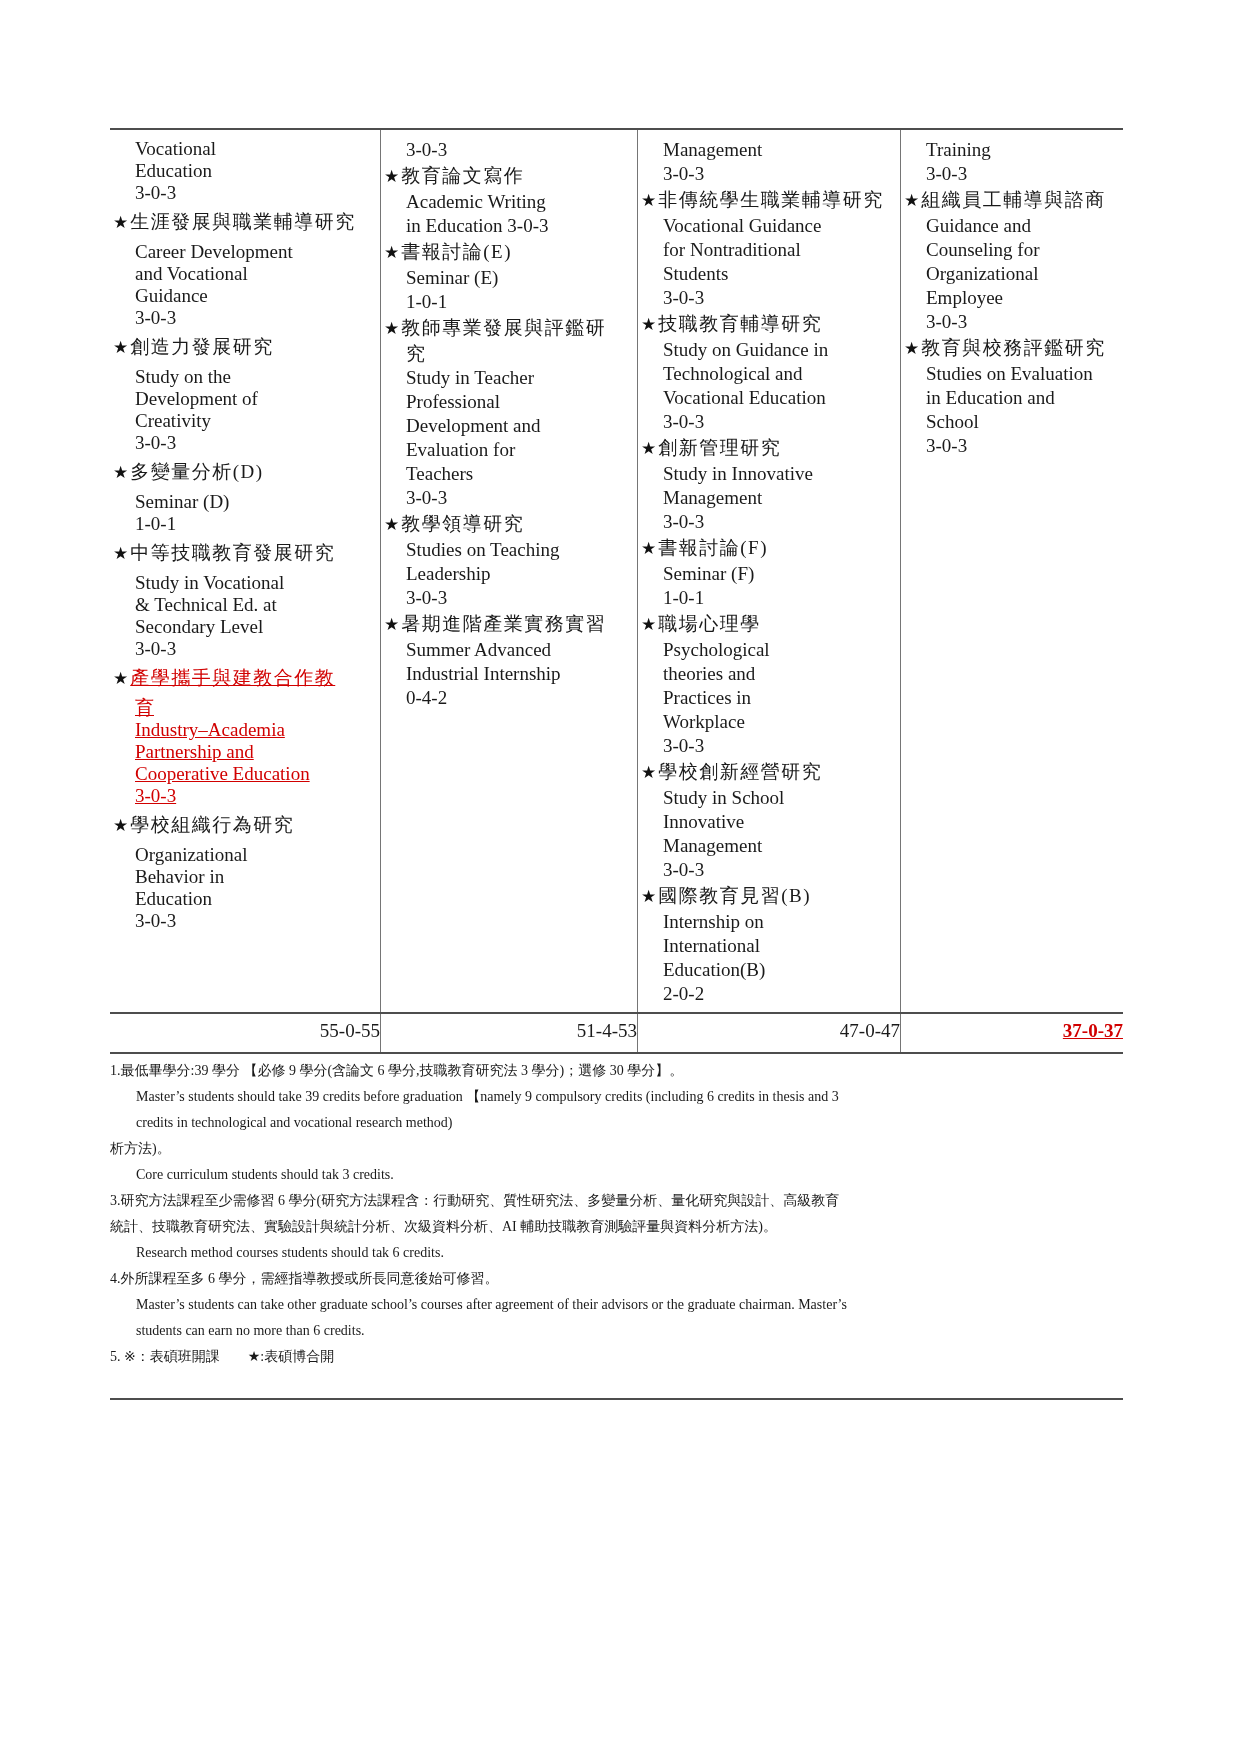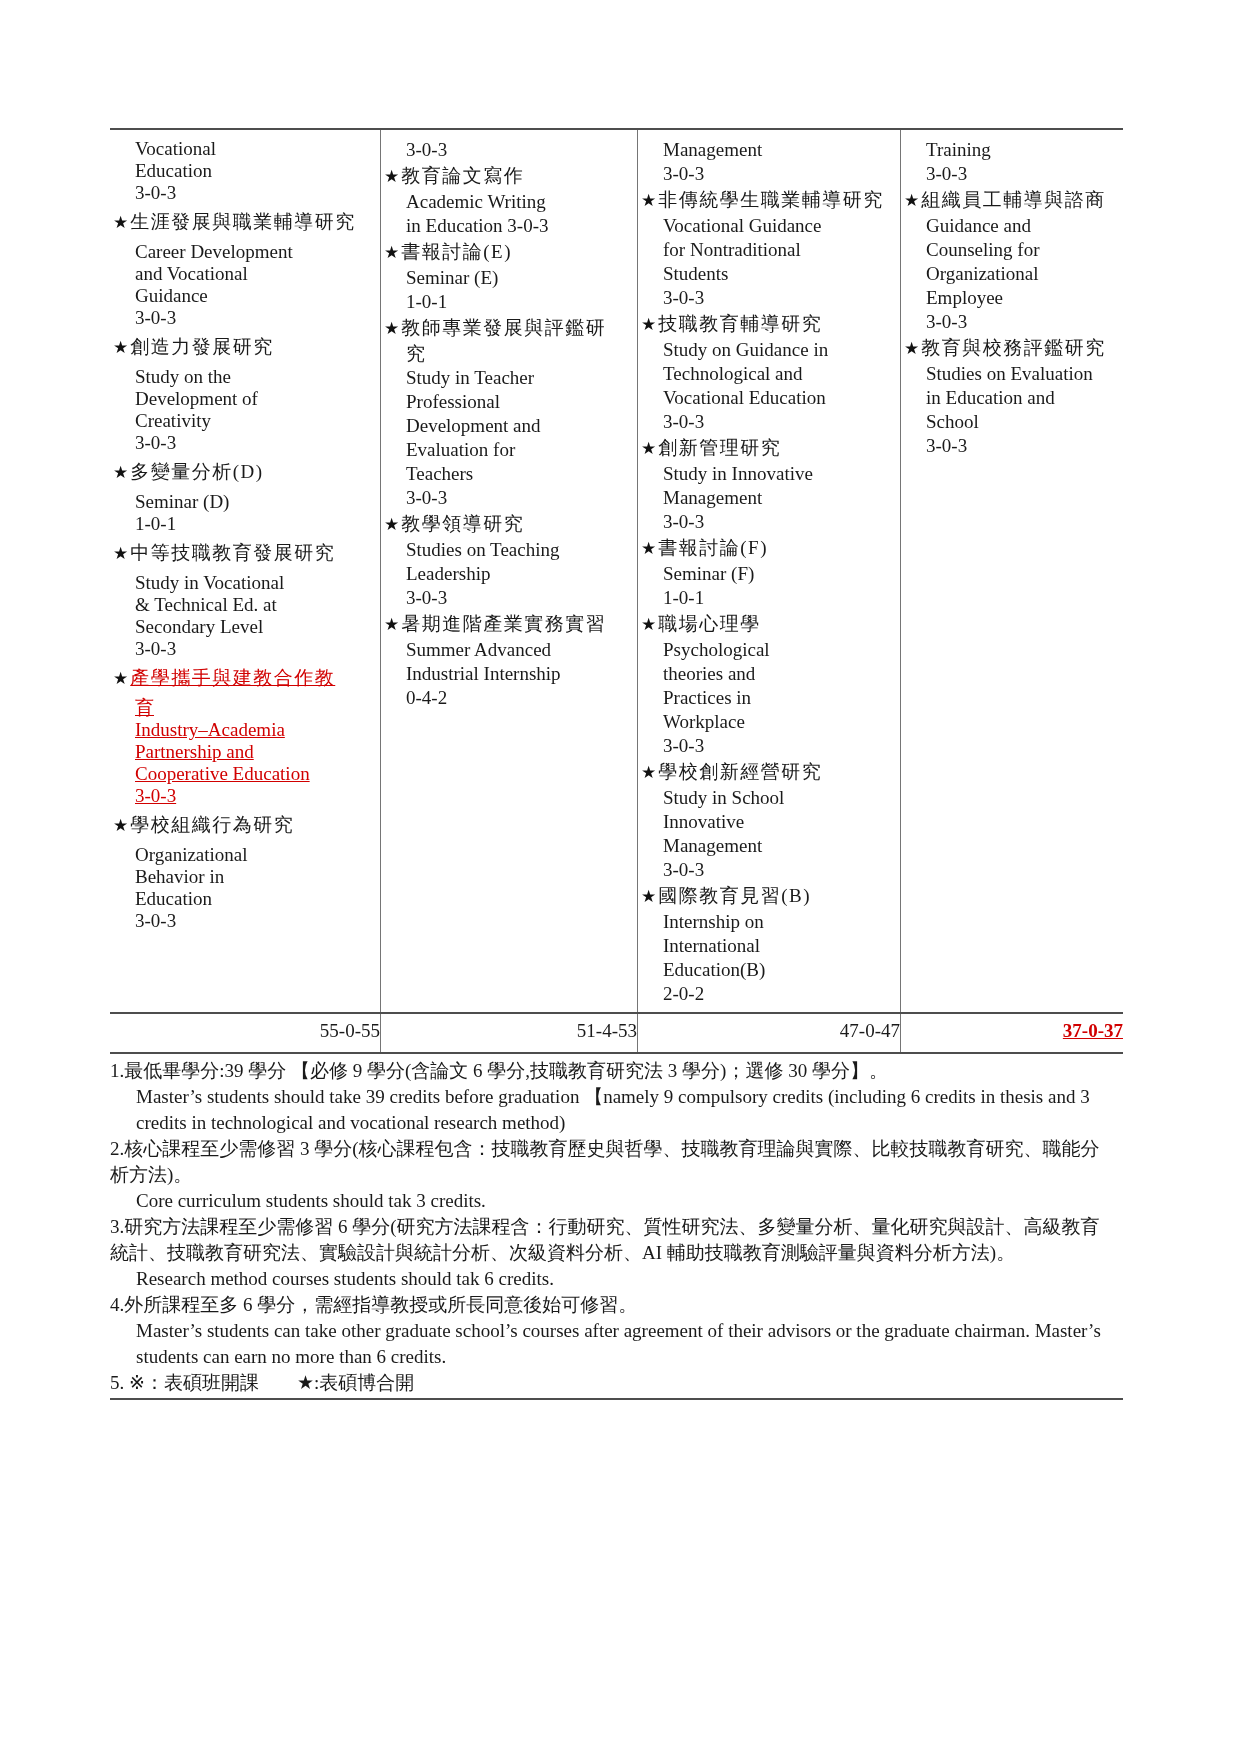--- a/index.html
+++ b/index.html
@@ -40,21 +40,21 @@
     border-top:2px solid #4d4d4d;
     border-bottom:2px solid #4d4d4d;
     overflow:hidden;
     text-align:right;
   }
   .tcell{font-size:19px;padding:6px 0 0 8px;white-space:nowrap;overflow:hidden;}
   .tcell + .tcell{border-left:1px solid #757575;padding-left:5px;}
   .tcell.red-total{color:#d10000;font-weight:bold;text-decoration:underline;}
   .notes{
     position:absolute;left:110px;top:1058px;width:1013px;
-    font-size:19px;
+    font-size:14px;
   }
   .note-line{line-height:26px;white-space:nowrap;overflow:hidden;}
   .note-line.n-ind{padding-left:26px;}
   .bottom-rule{
     position:absolute;left:110px;top:1398px;width:1013px;
     border-top:2px solid #4d4d4d;height:0;
   }
 </style>
 </head>
 <body>
@@ -178,21 +178,20 @@
         <div class="tcell">55-0-55</div>
         <div class="tcell">51-4-53</div>
         <div class="tcell">47-0-47</div>
         <div class="tcell red-total">37-0-37</div>
       </div>
   </div>
   <div class="notes" id="notes">
       <div class="note-line">1.最低畢學分:39 學分 【必修 9 學分(含論文 6 學分,技職教育研究法 3 學分)；選修 30 學分】。</div>
       <div class="note-line n-ind">Master’s students should take 39 credits before graduation 【namely 9 compulsory credits (including 6 credits in thesis and 3</div>
       <div class="note-line n-ind">credits in technological and vocational research method)</div>
-      <div class="note-line">2.核心課程至少需修習 3 學分(核心課程包含：技職教育歷史與哲學、技職教育理論與實際、比較技職教育研究、職能分</div>
       <div class="note-line">析方法)。</div>
       <div class="note-line n-ind">Core curriculum students should tak 3 credits.</div>
       <div class="note-line">3.研究方法課程至少需修習 6 學分(研究方法課程含：行動研究、質性研究法、多變量分析、量化研究與設計、高級教育</div>
       <div class="note-line">統計、技職教育研究法、實驗設計與統計分析、次級資料分析、AI 輔助技職教育測驗評量與資料分析方法)。</div>
       <div class="note-line n-ind">Research method courses students should tak 6 credits.</div>
       <div class="note-line">4.外所課程至多 6 學分，需經指導教授或所長同意後始可修習。</div>
       <div class="note-line n-ind">Master’s students can take other graduate school’s courses after agreement of their advisors or the graduate chairman. Master’s</div>
       <div class="note-line n-ind">students can earn no more than 6 credits.</div>
       <div class="note-line">5. ※：表碩班開課　　★:表碩博合開</div>
     </div>

